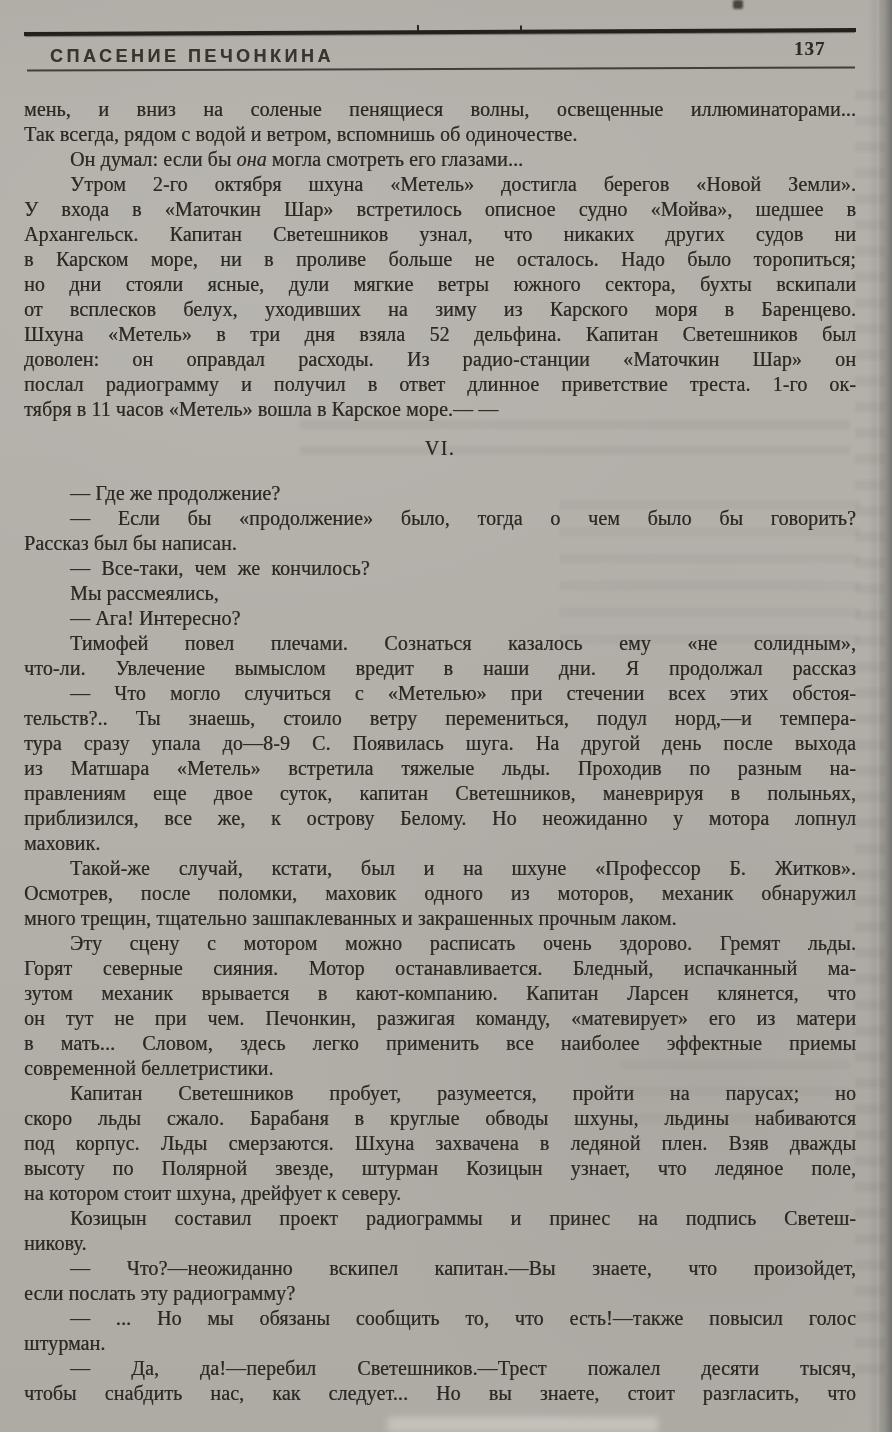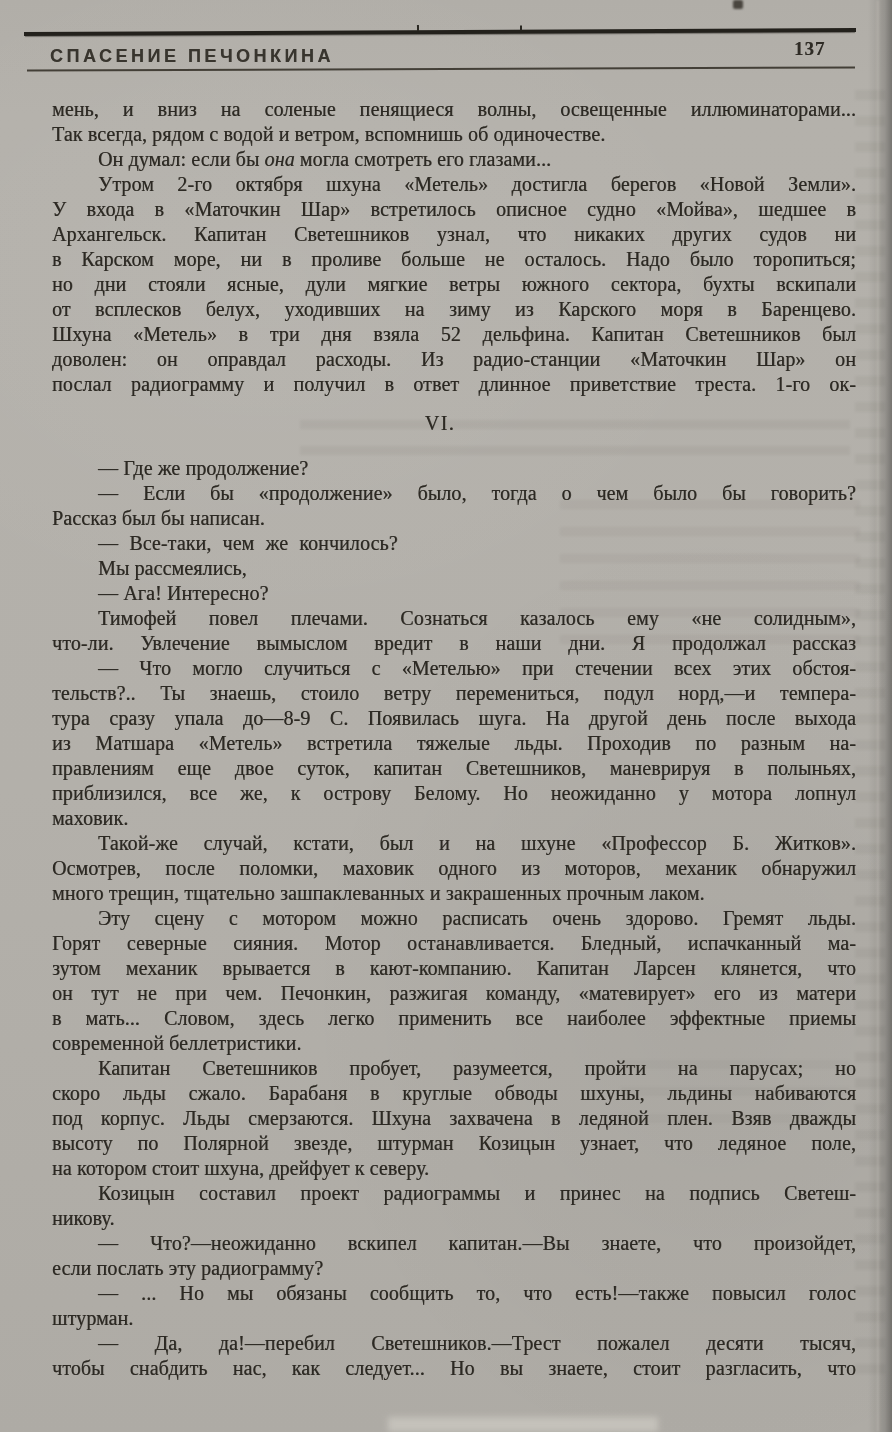--- a/index.html
+++ b/index.html
@@ -65,21 +65,21 @@
     color:#2e2b25;letter-spacing:1px;
     text-shadow:0.3px 0.3px 0.4px rgba(46,43,37,0.45);
   }
   
   .body-text{
     position:absolute;left:24px;top:97px;width:832px;
     font-size:20px;line-height:25px;color:var(--ink,#2c2923);
     letter-spacing:0.1px;
     text-shadow:0.45px 0.25px 0.3px rgba(44,40,34,0.6);
   }
-  .line{text-align:justify;text-align-last:justify;margin-left:28px;}
+  .line{text-align:justify;text-align-last:justify;}
   .line.nj{text-align:left;text-align-last:left;}
   .line.indent{text-indent:46px;}
   .line .it{font-style:italic;}
   .section-heading{
     text-align:center;text-align-last:center;
     margin:14px 0 20px 0;font-size:20px;letter-spacing:1.5px;color:#2c2923;
   }
 </style>
 </head>
 <body style="background: rgb(178, 175, 169);">
@@ -101,20 +101,21 @@
       <div class="line nj indent"><span>Он думал: если бы </span><span class="it">она</span><span> могла смотреть его глазами...</span></div>
       <div class="line indent">Утром 2-го октября шхуна «Метель» достигла берегов «Новой Земли».</div>
       <div class="line">У входа в «Маточкин Шар» встретилось описное судно «Мойва», шедшее в</div>
       <div class="line">Архангельск. Капитан Светешников узнал, что никаких других судов ни</div>
       <div class="line">в Карском море, ни в проливе больше не осталось. Надо было торопиться;</div>
       <div class="line">но дни стояли ясные, дули мягкие ветры южного сектора, бухты вскипали</div>
       <div class="line">от всплесков белух, уходивших на зиму из Карского моря в Баренцево.</div>
       <div class="line">Шхуна «Метель» в три дня взяла 52 дельфина. Капитан Светешников был</div>
       <div class="line">доволен: он оправдал расходы. Из радио-станции «Маточкин Шар» он</div>
       <div class="line">послал радиограмму и получил в ответ длинное приветствие треста. 1-го ок-</div>
+      <div class="line nj">тября в 11 часов «Метель» вошла в Карское море.— —</div>
       <div class="section-heading">VI.</div>
       <div class="line nj indent">— Где же продолжение?</div>
       <div class="line indent">— Если бы «продолжение» было, тогда о чем было бы говорить?</div>
       <div class="line nj">Рассказ был бы написан.</div>
       <div class="line nj indent" style="word-spacing: 6px;">— Все-таки, чем же кончилось?</div>
       <div class="line nj indent">Мы рассмеялись,</div>
       <div class="line nj indent">— Ага! Интересно?</div>
       <div class="line indent">Тимофей повел плечами. Сознаться казалось ему «не солидным»,</div>
       <div class="line">что-ли. Увлечение вымыслом вредит в наши дни. Я продолжал рассказ</div>
       <div class="line indent">— Что могло случиться с «Метелью» при стечении всех этих обстоя-</div>

